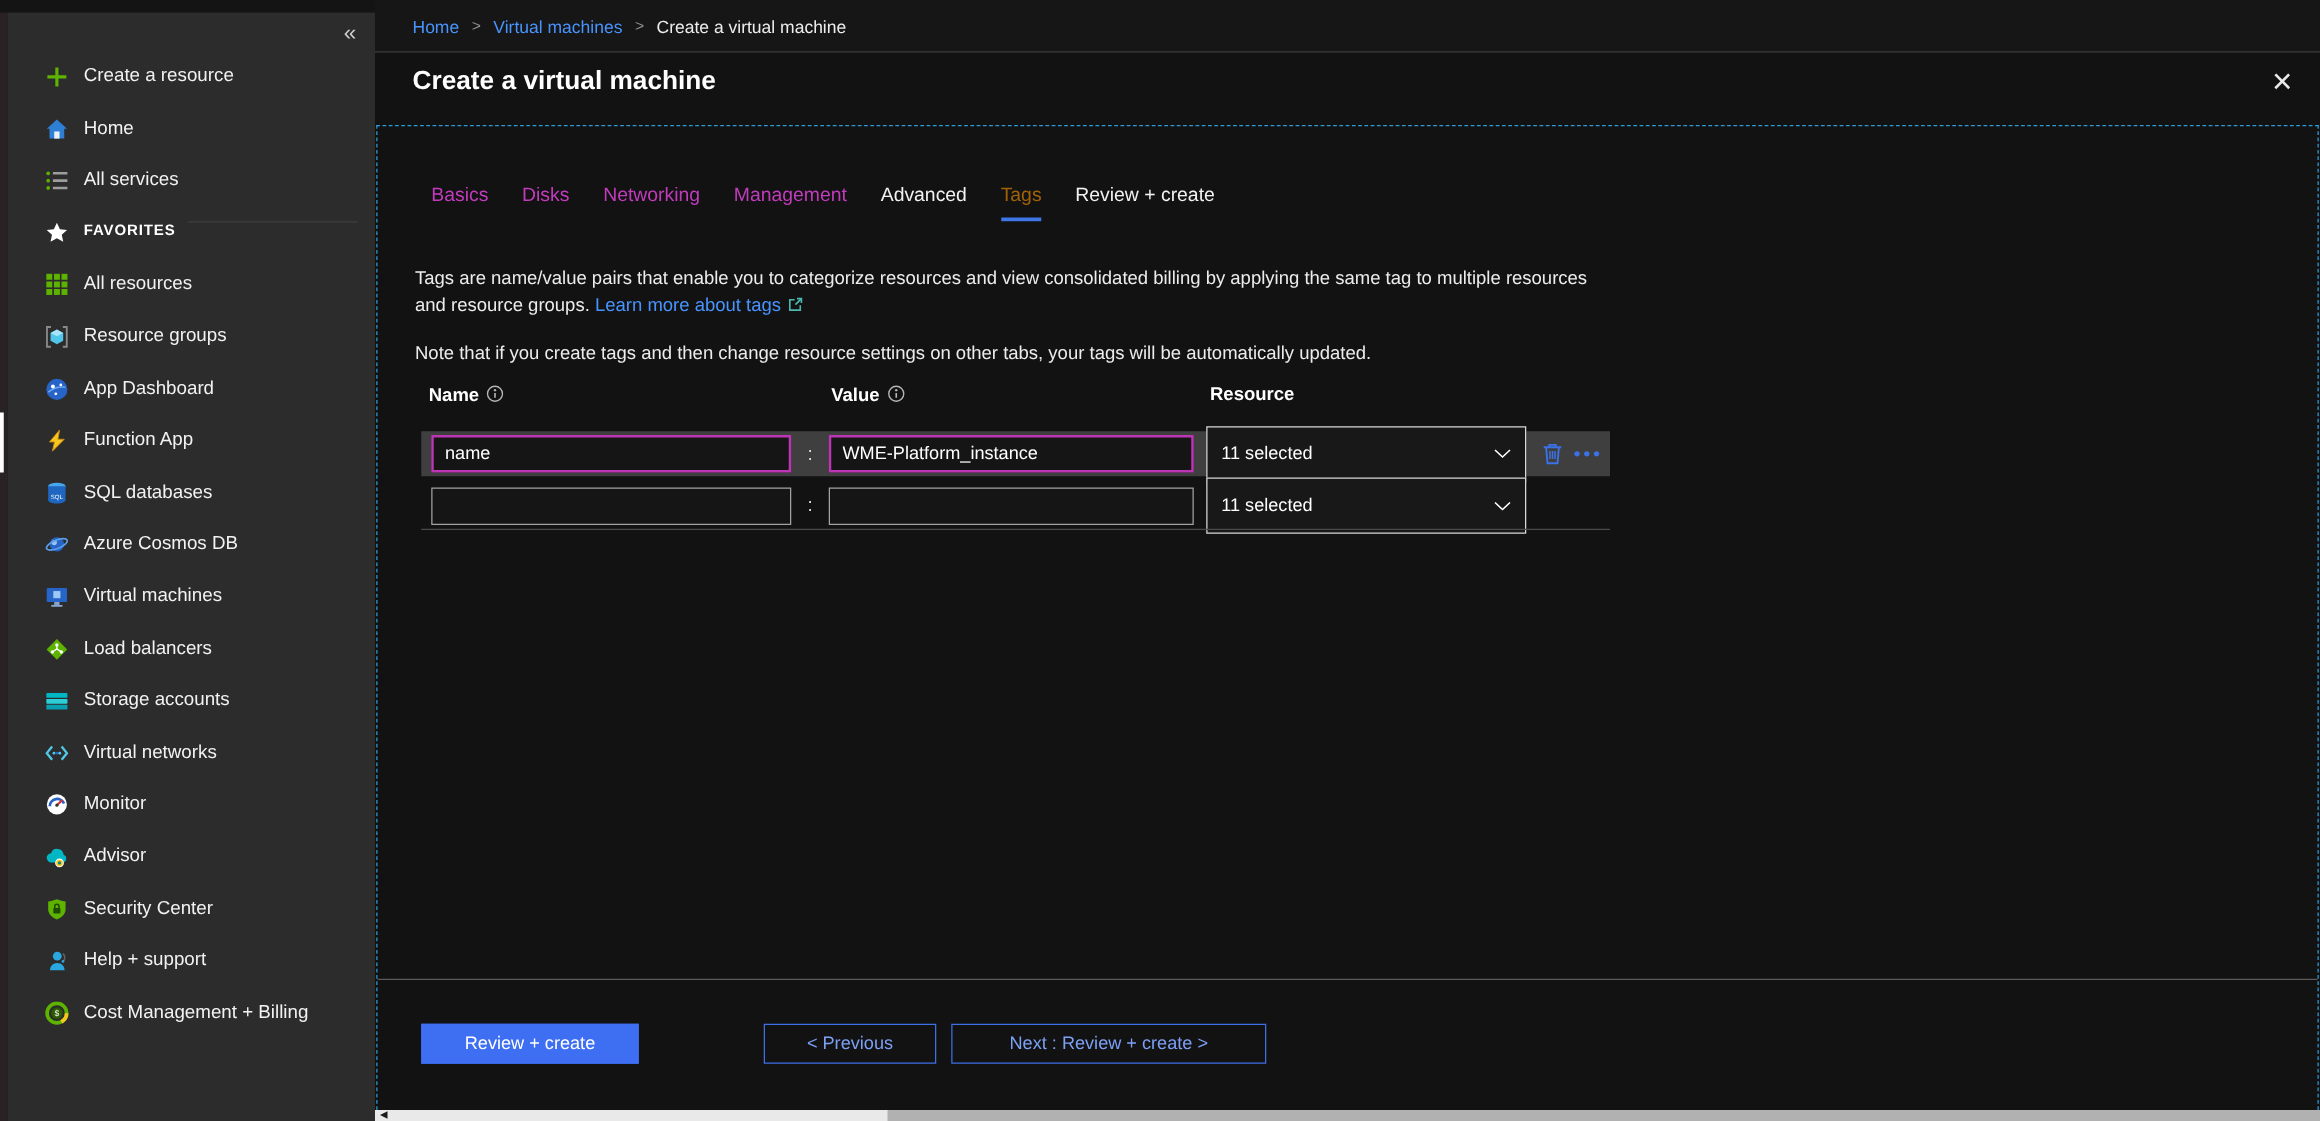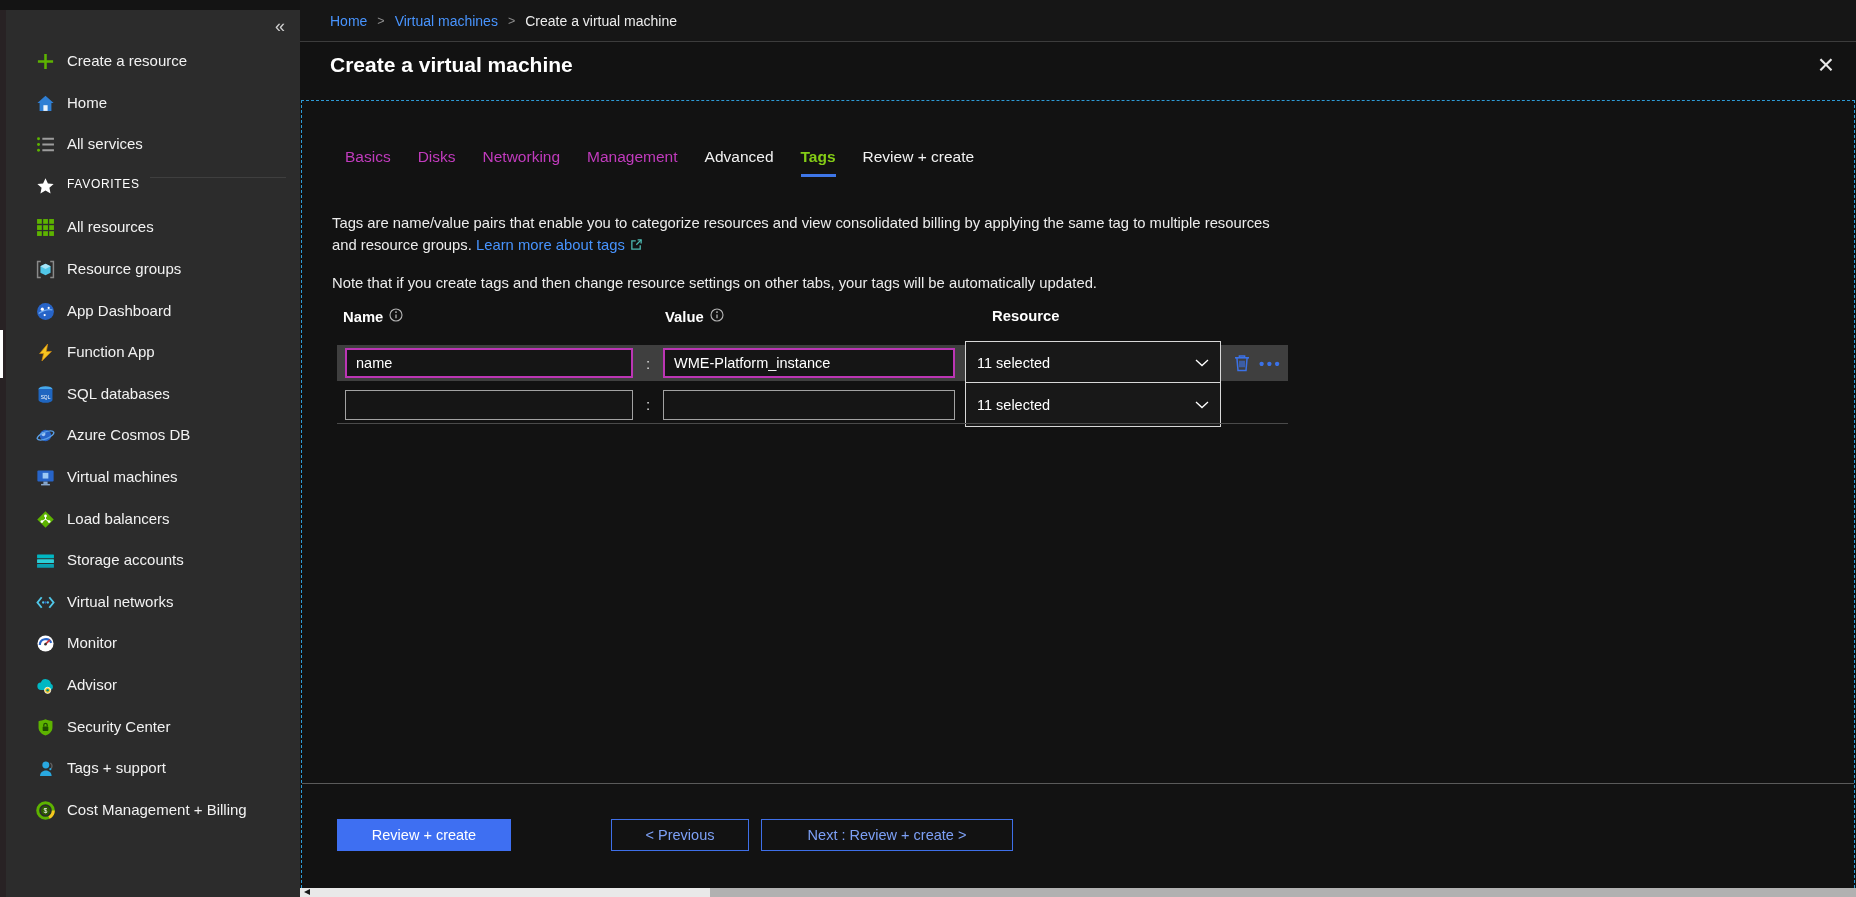--- a/index.html
+++ b/index.html
@@ -11,47 +11,47 @@
   .top-strip{position:absolute;top:0;left:0;right:0;height:10px;background:#141414}
   
   .left-rail{position:absolute;left:0;top:10px;bottom:0;width:6px;background:#282224}
   .rail-indicator{position:absolute;left:0;top:320px;width:3px;height:48px;background:#ffffff}
   
   .sidebar{position:absolute;left:6px;top:10px;bottom:0;width:294px;background:#2c2c2c}
   .collapse-btn{position:absolute;top:6px;right:15px;color:#cfcfcf;font-size:18px;cursor:pointer;user-select:none}
   .nav{position:absolute;top:42px;left:0;right:0}
   .nav-item{display:flex;height:41.6px;padding-left:30px;cursor:pointer;color:#f2f2f2;font-size:15px;white-space:nowrap}
   .nav-item .icon{width:19px;height:19px;margin-right:12px;flex:none;display:flex;align-items:center;justify-content:center}
-  .nav-item.section{cursor:default;font-size:12px;font-weight:normal;letter-spacing:.7px;color:#fff}
+  .nav-item.section{cursor:default;font-size:12px;font-weight:bold;letter-spacing:.7px;color:#fff}
   .nav-item.section .sec-line{flex:1;height:1px;background:#3f3f3f;margin:0 14px 0 10px}
   
   .content{position:absolute;left:300px;top:0;right:0;bottom:0;background:#121212}
   .breadcrumb-bar{position:absolute;top:0;left:0;right:0;height:42px;background:#161616;border-bottom:1px solid #3c3c3c;display:flex;align-items:center;padding-left:30px;font-size:14px;box-sizing:border-box}
   .crumb-link{color:#4894fe;cursor:pointer}
   .crumb-sep{color:#8f8f8f;margin:0 10px;font-size:12.5px}
   .crumb-current{color:#ededed}
   .titlebar{position:absolute;top:42px;left:0;right:0;height:46px;display:flex;align-items:center;padding:0 22px 0 30px}
   .page-title{font-size:21px;font-weight:700;color:#fff}
   .close-btn{margin-left:auto;font-size:28px;font-weight:300;color:#eaeaea;cursor:pointer;line-height:1}
   
   .panel{position:absolute;left:1px;right:1px;top:100px;bottom:9px;background:#121212;
          border:1px dashed #2e9bd6;border-bottom:none}
   .tabs{position:absolute;top:47px;left:43px;display:flex;gap:27px;font-size:15.5px}
   .tab{padding-bottom:8px;cursor:pointer;border-bottom:3px solid transparent}
   .tab.visited{color:#c13bbd}
   .tab.plain{color:#f2f2f2}
-  .tab.active{color:#84cc16;font-weight:700;border-bottom-color:#3e76e8}
+  .tab.active{color:#a16207;font-weight:400;border-bottom-color:#3e76e8}
   .desc{position:absolute;top:96px;left:30px;width:960px;font-size:14.8px;line-height:1.5;color:#ececec}
   .inline-link{color:#4894fe;cursor:pointer}
   .ext-icon{display:inline-block;vertical-align:-1px;margin-left:5px}
   .note{position:absolute;top:159px;left:30px;font-size:14.8px;color:#ececec}
   
   .thead{position:absolute;top:207px;left:0;right:0;height:20px;font-size:14.8px;font-weight:700;color:#fff}
   .th{position:absolute;display:flex;align-items:center;gap:6px}
-  .th-0{left:41px}.th-1{left:363px}.th-2{left:690px}
+  .th-0{left:41px}.th-1{left:363px}.th-2{left:666px}
   .tag-row{position:absolute;left:35px;width:951px;display:flex;align-items:center}
   .tag-row.active{top:244px;height:36px;background:#3f3f3f}
   .tag-row.blank{top:287px;height:33px}
   .cell-input{box-sizing:border-box;height:30px;background:#151515;color:#fff;font-size:14.5px;padding:0 9px;font-family:"Liberation Sans",sans-serif;outline:none}
   .cell-input.k{width:288px;margin-left:8px}
   .cell-input.v{width:292px}
   .cell-input.hot{border:2px solid #bb35b4}
   .cell-input.cold{border:1px solid #a2a2a2}
   .colon{width:30px;text-align:center;color:#ddd;font-size:15px}
   .dropdown{box-sizing:border-box;margin-left:10px;width:256px;height:45px;border:1px solid #d8d8d8;background:#181818;display:flex;align-items:center;padding:0 11px;font-size:14.5px;color:#fff;cursor:pointer}
@@ -274,21 +274,21 @@
       </div>
       <div class="nav-item">
         <span class="icon">
           <svg viewBox="0 0 18 18" width="19" height="19">
             <circle cx="9.3" cy="5.6" r="3.3" fill="#29a8e0"></circle>
             <path d="M3.8 16.2c0-3.3 2.5-5.4 5.5-5.4s5.5 2.1 5.5 5.4Z" fill="#29a8e0"></path>
             <path d="M13.6 3.8a4 4 0 0 1 .6 5.4" stroke="#606060" stroke-width="1.3" fill="none"></path>
             <circle cx="13.6" cy="9.6" r="1" fill="#29a8e0"></circle>
           </svg>
         </span>
-        <span>Tags + support</span>
+        <span>Help + support</span>
       </div>
       <div class="nav-item">
         <span class="icon">
           <svg viewBox="0 0 18 18" width="19" height="19">
             <circle cx="9" cy="9" r="7.4" fill="none" stroke="#5db300" stroke-width="2.8"></circle>
             <path d="M12.4 15.6A7.4 7.4 0 0 0 16.4 9" fill="none" stroke="#f7c520" stroke-width="2.8"></path>
             <circle cx="9" cy="9" r="4.3" fill="#2d5b00"></circle>
             <text x="9" y="11.4" font-size="6.5" fill="#fff" text-anchor="middle" font-family="Liberation Sans, sans-serif">$</text>
           </svg>
         </span>

